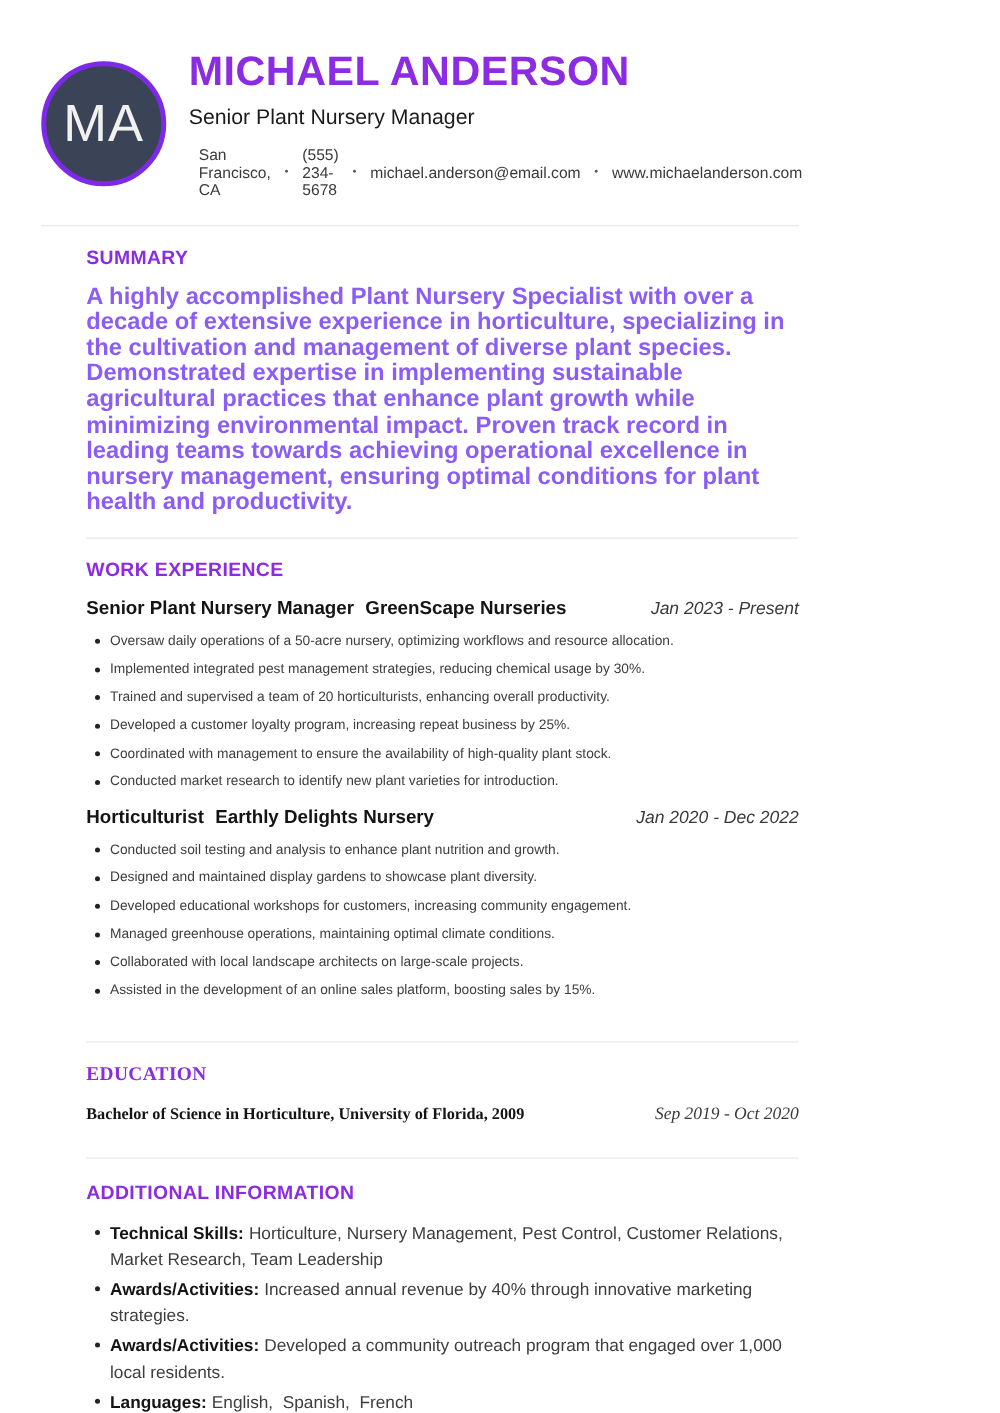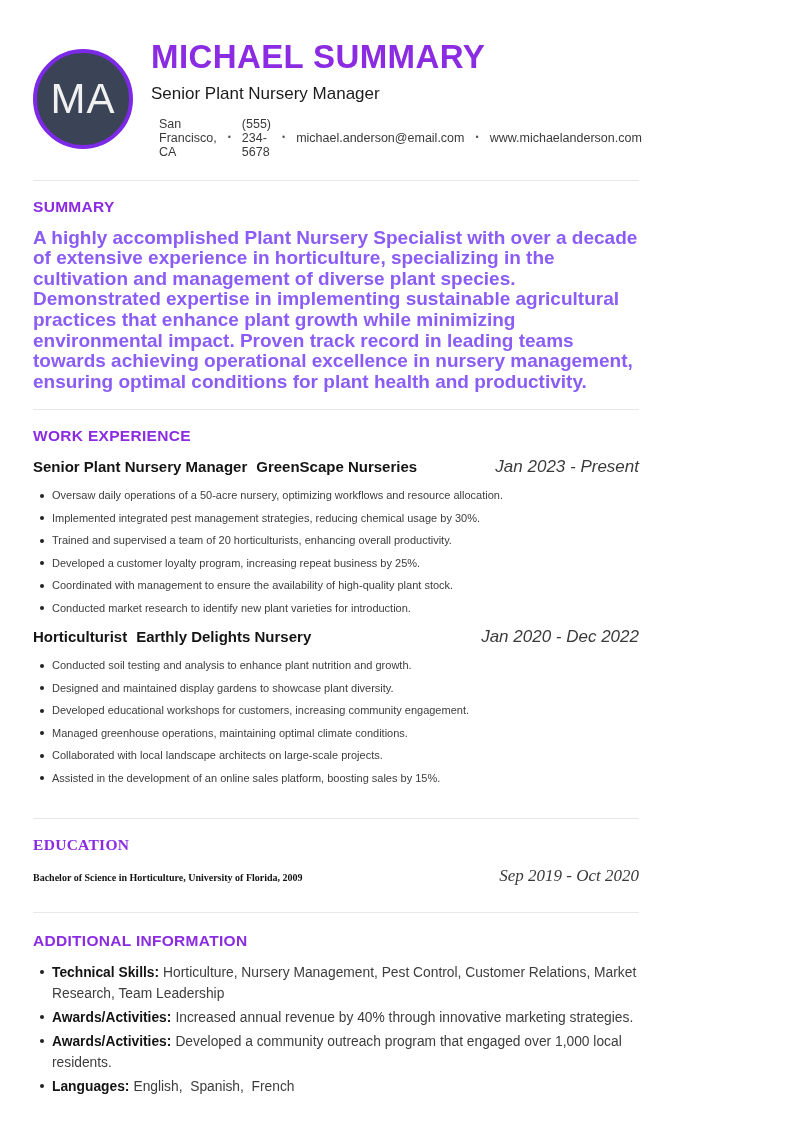--- a/index.html
+++ b/index.html
@@ -34,50 +34,50 @@
   }
   .person-title { font-size: 17px; color: #1b1b1b; margin-top: 9px; font-weight: 400; }
   .contact {
     display: flex; align-items: center; gap: 11px;
     margin-top: 13px; margin-left: 8px;
     font-size: 12.5px; color: #3a3a3a;
   }
   .contact .dot { font-size: 9px; color: #555; line-height: 1; }
 
   
-  .section { padding: 17px 0 17px; border-bottom: 1px solid var(--divider, #e8e8e8); }
+  .section { padding: 17px 0 17px; border-bottom: 1px solid var(--divider, #e8e8e8); margin-left: 36px; }
   .section--work { padding-bottom: 27px; }
   .section--education { padding-bottom: 26px; font-family: Liberation Serif, serif; }
   .section--additional { border-bottom: none; padding-top: 19px; }
   .section-heading {
     color: var(--accent, #8B2BE2);
     font-size: 15.5px; font-weight: 700; letter-spacing: 0.3px;
     margin-bottom: 12px;
   }
   .summary-text { font-size: 19px; line-height: 20.6px; color: #8b5cf6; font-weight: bold; }
 
   
   .job + .job { margin-top: 9px; }
   .row-split { display: flex; justify-content: space-between; align-items: baseline; }
   .job-title-line { font-size: 15px; font-weight: 700; color: #141414; }
   .job-company { margin-left: 9px; }
-  .dates { font-size: 17px; font-style: italic; color: #3a3a3a; white-space: nowrap; flex-shrink: 0; margin-left: 16px; }
+  .dates { font-size: 14px; font-style: italic; color: #3a3a3a; white-space: nowrap; flex-shrink: 0; margin-left: 16px; }
 
   ul.bullets { list-style: none; margin-top: 9px; }
   ul.bullets li {
     position: relative; padding-left: 19px;
     font-size: 11px; line-height: 19.5px; margin-bottom: 3px; color: #3d3d3d;
   }
   ul.bullets li::before {
     content: ""; position: absolute; left: 7px; top: 7.5px;
     width: 4px; height: 4px; border-radius: 50%; background: #222;
   }
 
   
-  .degree-line { font-size: 10px; font-weight: 700; color: #141414; margin-top: 2px; }
+  .degree-line { font-size: 13px; font-weight: 700; color: #141414; margin-top: 2px; }
 
   
   ul.info-list { list-style: none; margin-top: 11px; }
   ul.info-list li {
     position: relative; padding-left: 19px;
     font-size: 13.8px; line-height: 21px; margin-bottom: 3px; color: #3d3d3d;
   }
   ul.info-list li::before {
     content: ""; position: absolute; left: 7px; top: 8px;
     width: 4px; height: 4px; border-radius: 50%; background: #222;
@@ -88,21 +88,21 @@
 </head>
 <body>
 
 <div class="page">
 
   <header class="header">
     <div class="avatar">
       <span class="avatar-initials">MA</span>
     </div>
     <div class="header-info">
-      <h1 class="name">MICHAEL SUMMARY</h1>
+      <h1 class="name">MICHAEL ANDERSON</h1>
       <div class="person-title">Senior Plant Nursery Manager</div>
       <div class="contact">
         <span>San Francisco, CA</span>
         <span class="dot">•</span>
         <span>(555) 234-5678</span>
         <span class="dot">•</span>
         <span>michael.anderson@email.com</span>
         <span class="dot">•</span>
         <span>www.michaelanderson.com</span>
       </div>

